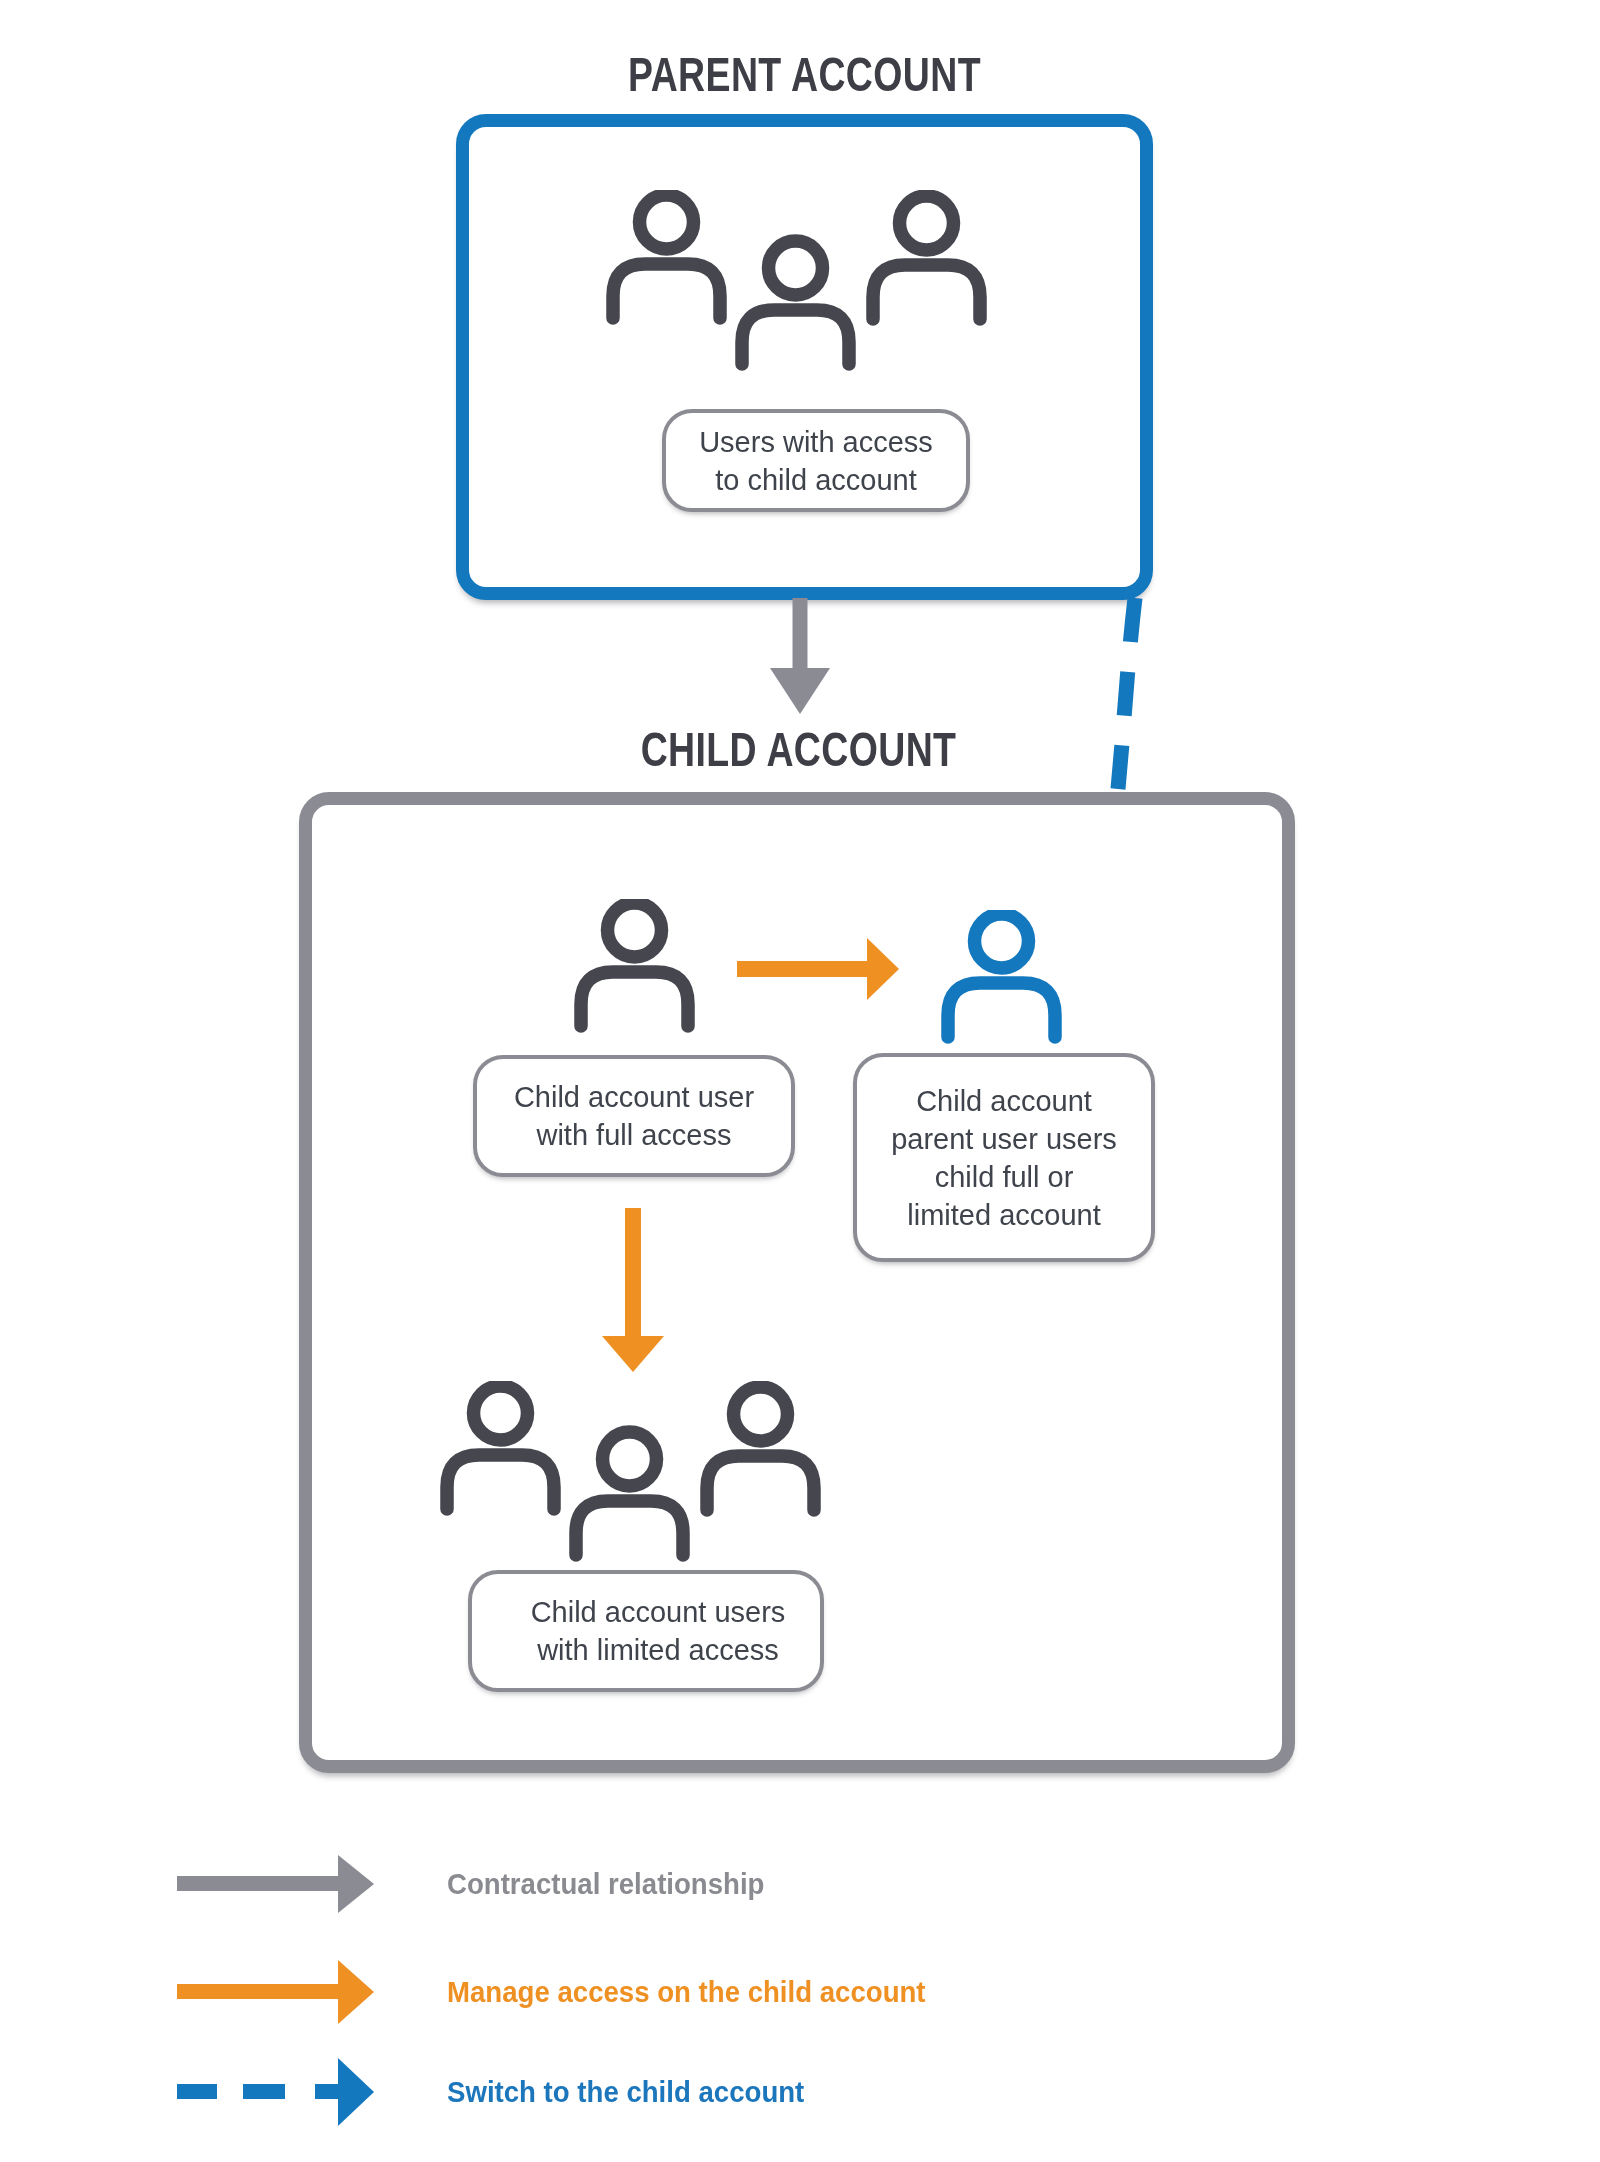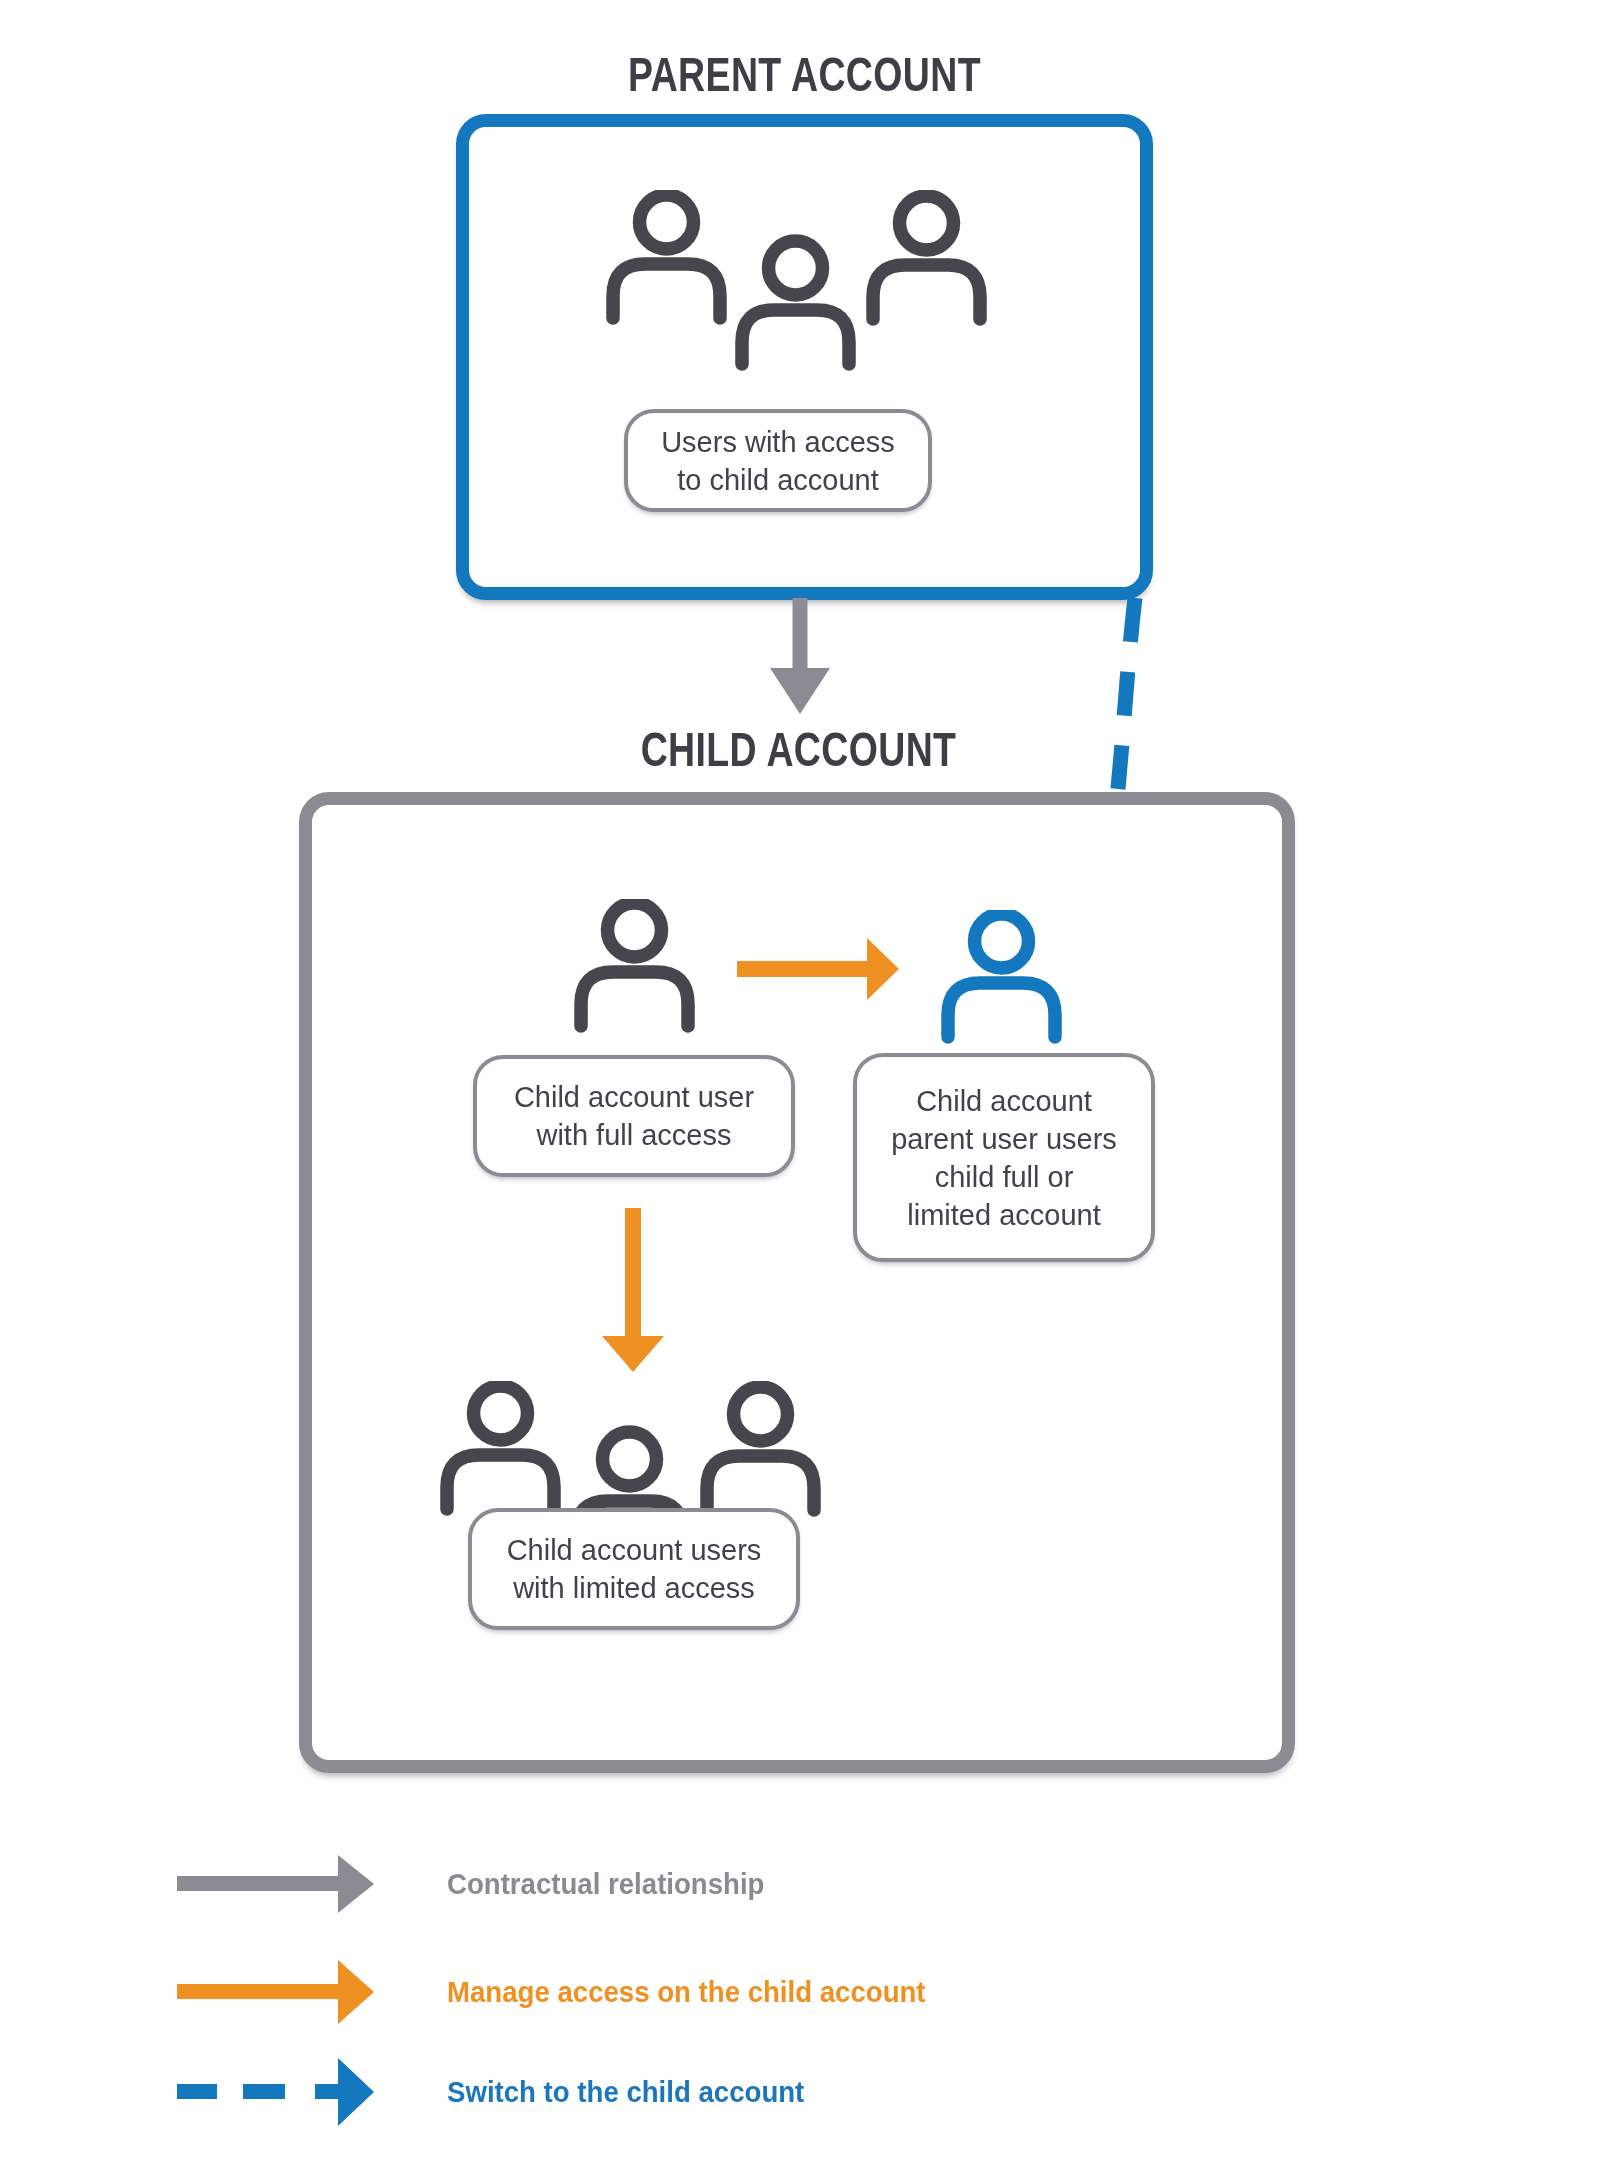--- a/index.html
+++ b/index.html
@@ -54,21 +54,21 @@
   </svg>
 
   <div class="abs section-title" style="left:456px;top:46px;width:697px;">PARENT ACCOUNT</div>
 
   <div class="abs big-box parent-box" style="left:456px;top:114px;width:671px;height:460px;"></div>
 
   <svg class="abs" style="left:600px;top:190px;color:#46464E" width="400" height="192" viewBox="0 0 400 192">
     <use href="#group3"></use>
   </svg>
 
-  <div class="abs pill" style="left:624px;top:409px;width:300px;height:95px;">
+  <div class="abs pill" style="left:662px;top:409px;width:300px;height:95px;">
     <span>Users with access</span>
     <span>to child account</span>
   </div>
 
   <svg class="abs" style="left:758px;top:598px;" width="84" height="118" viewBox="0 0 84 118">
     <rect x="34.5" y="0" width="15" height="74" fill="#8B8B93"></rect>
     <polygon points="12,70 72,70 42,116" fill="#8B8B93"></polygon>
   </svg>
 
   <svg class="abs" style="left:1020px;top:594px;" width="140" height="320" viewBox="0 0 140 320">
@@ -107,21 +107,21 @@
 
   <svg class="abs" style="left:594px;top:1208px;" width="78" height="166" viewBox="0 0 78 166">
     <rect x="31" y="0" width="16" height="132" fill="#EF9022"></rect>
     <polygon points="8,128 70,128 39,164" fill="#EF9022"></polygon>
   </svg>
 
   <svg class="abs" style="left:434px;top:1381px;color:#46464E" width="400" height="192" viewBox="0 0 400 192">
     <use href="#group3"></use>
   </svg>
 
-  <div class="abs pill" style="left:468px;top:1508px;width:324px;height:114px;">
+  <div class="abs pill" style="left:468px;top:1570px;width:324px;height:114px;padding-left:24px;">
     <span>Child account users</span>
     <span>with limited access</span>
   </div>
 
   <svg class="abs" style="left:170px;top:1844px;" width="210" height="80" viewBox="0 0 210 80">
     <rect x="7" y="32" width="163" height="15" fill="#8B8B93"></rect>
     <polygon points="168,11 168,69 204,40" fill="#8B8B93"></polygon>
   </svg>
   <div class="abs legend-label legend-gray" style="left:447px;top:1864px;">Contractual relationship</div>
 

